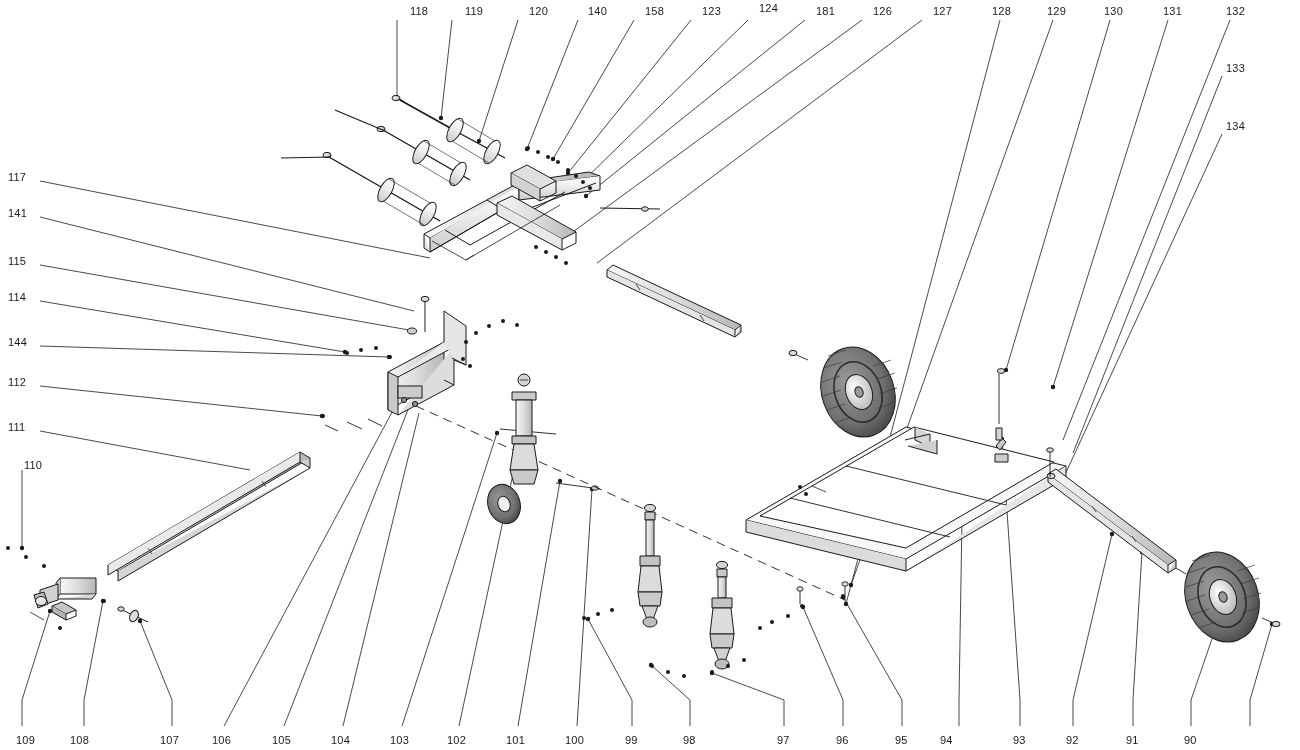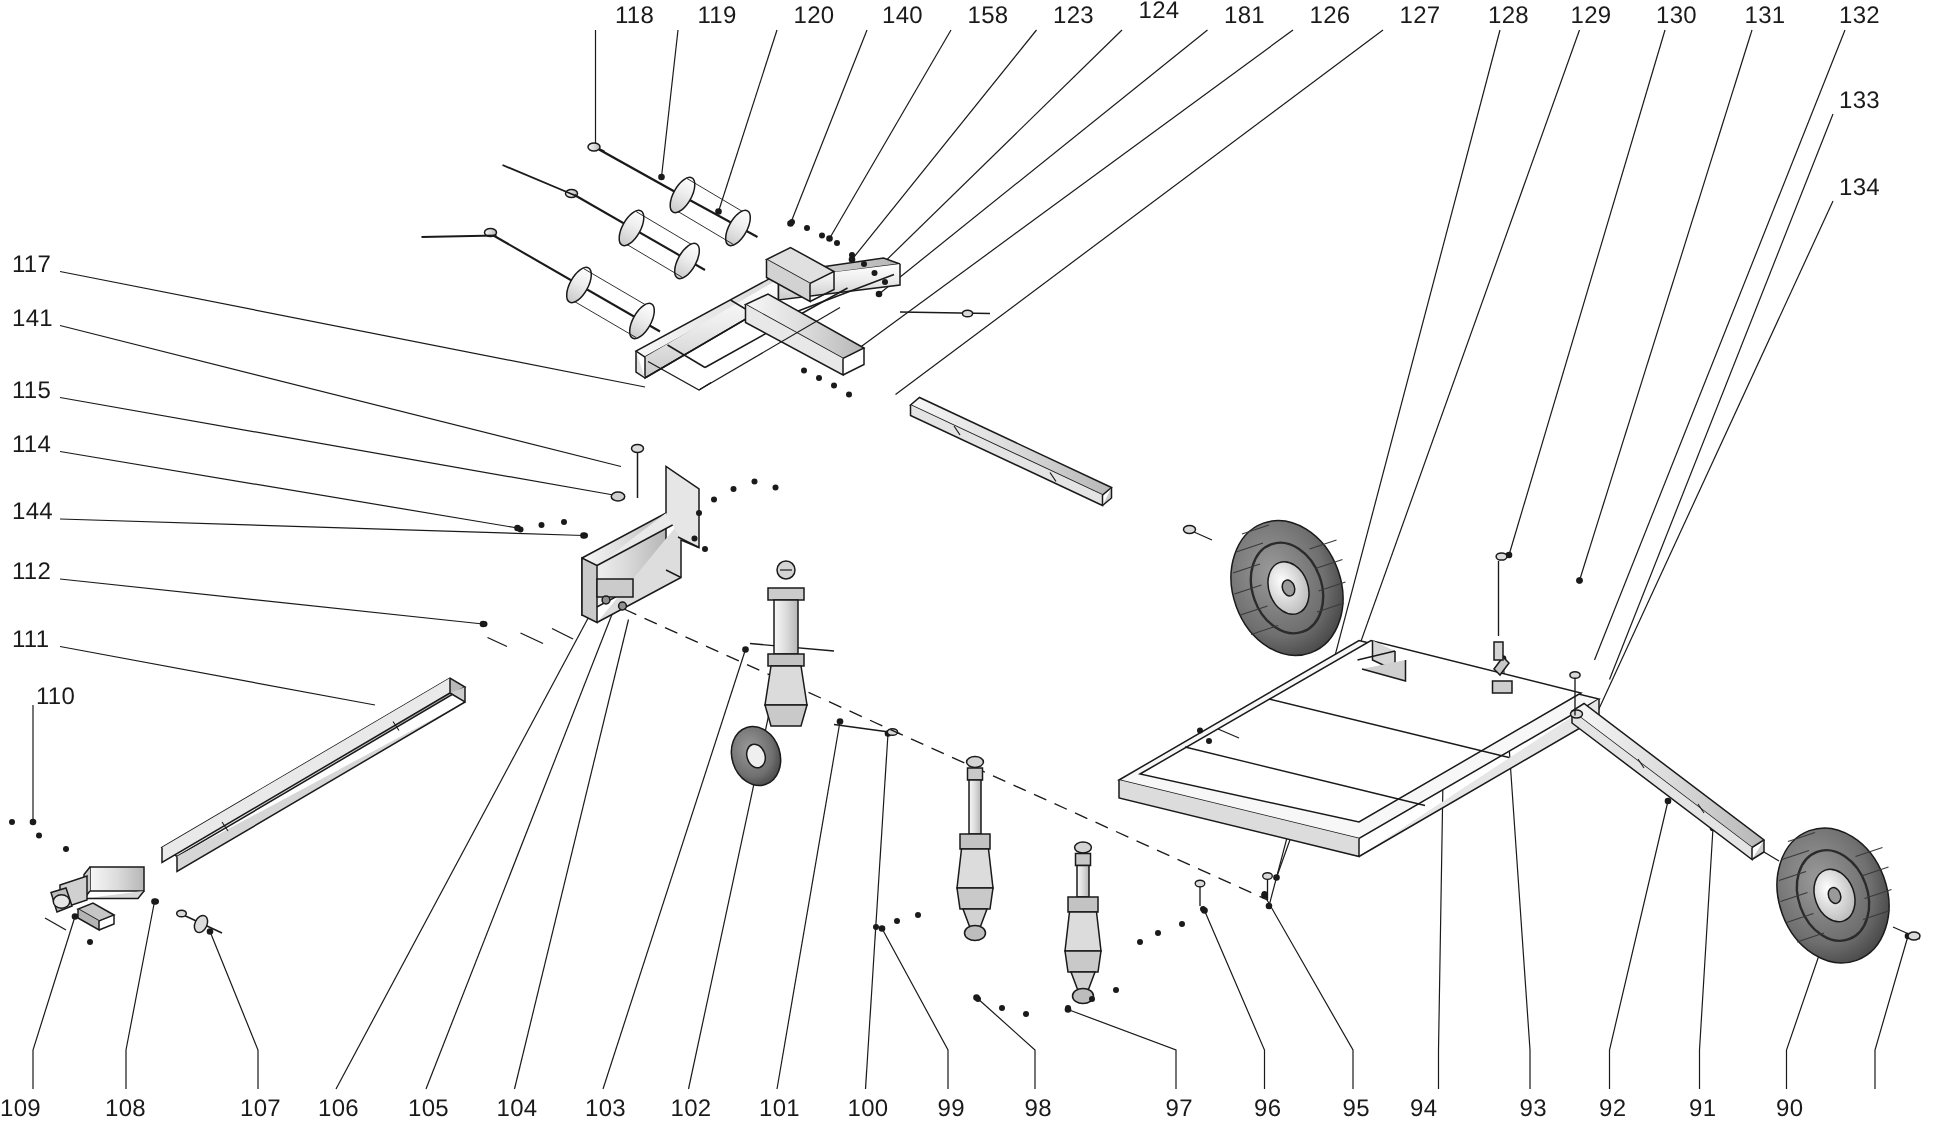--- a/index.html
+++ b/index.html
@@ -19,21 +19,21 @@
   }
   #diagram-svg {
     position: absolute;
     left: 0;
     top: 0;
     width: 1300px;
     height: 750px;
   }
   .lbl {
     position: absolute;
-    font-size: 16px;
+    font-size: 11px;
     color: #1a1a1a;
     letter-spacing: 0.2px;
     white-space: nowrap;
     line-height: 14px;
   }
 </style>
 </head>
 <body>
 
 <div id="stage">
@@ -453,21 +453,21 @@
 
   <div class="lbl" style="left:8px;top:170px">117</div>
   <div class="lbl" style="left:8px;top:206px">141</div>
   <div class="lbl" style="left:8px;top:254px">115</div>
   <div class="lbl" style="left:8px;top:290px">114</div>
   <div class="lbl" style="left:8px;top:335px">144</div>
   <div class="lbl" style="left:8px;top:375px">112</div>
   <div class="lbl" style="left:8px;top:420px">111</div>
   <div class="lbl" style="left:24px;top:458px">110</div>
 
-  <div class="lbl" style="left:0;top:733px">109</div>
+  <div class="lbl" style="left:16px;top:733px">109</div>
   <div class="lbl" style="left:70px;top:733px">108</div>
   <div class="lbl" style="left:160px;top:733px">107</div>
   <div class="lbl" style="left:212px;top:733px">106</div>
   <div class="lbl" style="left:272px;top:733px">105</div>
   <div class="lbl" style="left:331px;top:733px">104</div>
   <div class="lbl" style="left:390px;top:733px">103</div>
   <div class="lbl" style="left:447px;top:733px">102</div>
   <div class="lbl" style="left:506px;top:733px">101</div>
   <div class="lbl" style="left:565px;top:733px">100</div>
   <div class="lbl" style="left:625px;top:733px">99</div>

